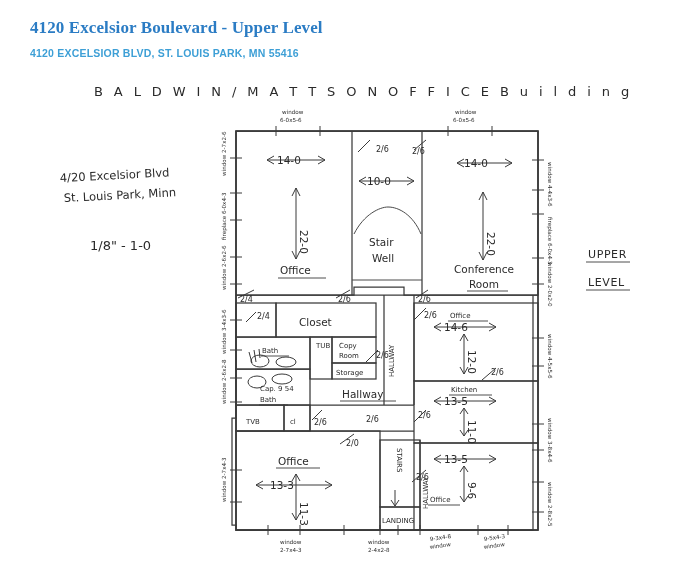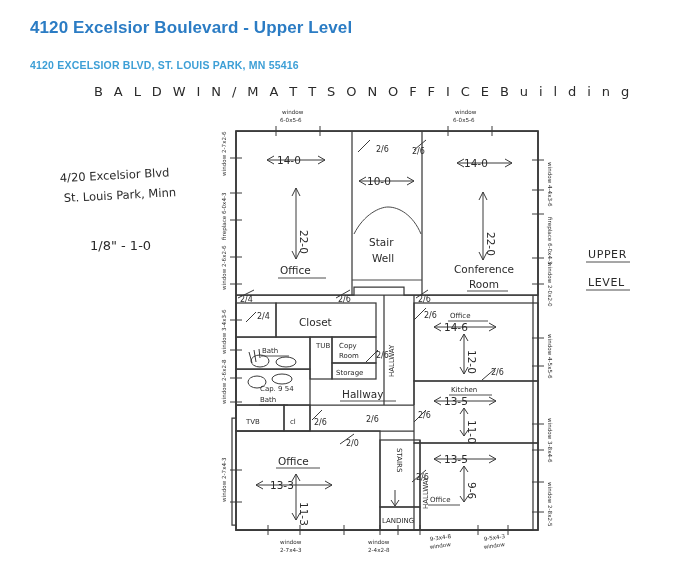--- a/index.html
+++ b/index.html
@@ -5,23 +5,24 @@
   html,body{margin:0;padding:0;}
   body{
     width:683px;height:588px;background:#ffffff;
     font-family:"Liberation Sans",sans-serif;
     overflow:hidden;position:relative;
   }
   #header{position:absolute;left:30px;top:18px;}
   #title{
     font-size:17px;font-weight:bold;color:#2b7cc4;letter-spacing:0.1px;
     white-space:nowrap;
+    font-family:Liberation Serif, serif;
   }
   #subtitle{
-    font-size:10.5px;font-weight:bold;color:#3d9fd6;margin-top:21px;
+    font-size:10.5px;font-weight:bold;color:#3d9fd6;margin-top:9px;
     letter-spacing:0.2px;white-space:nowrap;
   }
   #plan-wrap{position:absolute;left:0;top:62px;width:683px;height:526px;padding-left:14px;}
   svg{display:block;}
   .hw{font-family:"DejaVu Sans",sans-serif;fill:#2a2a2a;}
   .ttl{font-size:13px;letter-spacing:3.4px;}
   .addr{font-size:11.5px;}
   .scale{font-size:13px;}
   .room{font-size:10.5px;}
   .dim{font-size:10.5px;}

